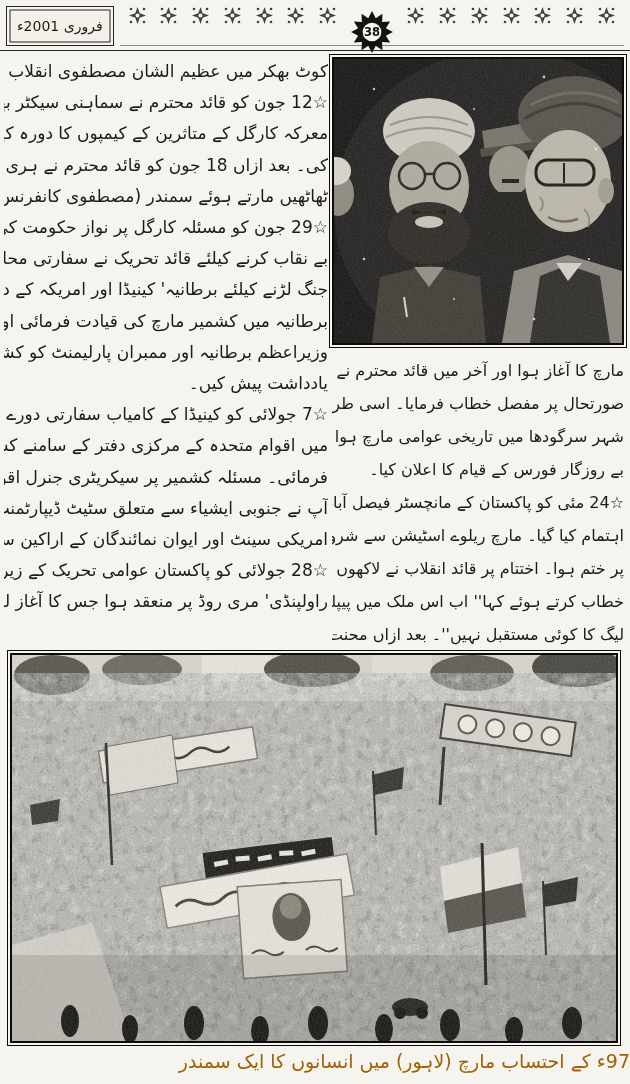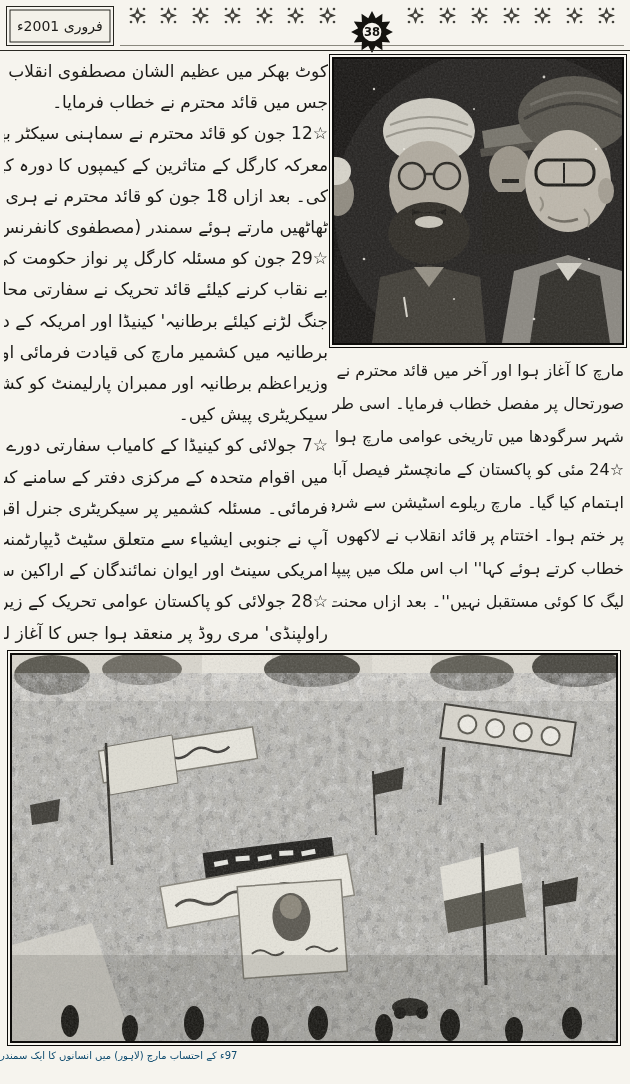--- a/index.html
+++ b/index.html
@@ -21,22 +21,22 @@
   .col .line.end{text-align:right;text-align-last:right;}
   .col-left{top:56px;left:4px;width:324px;font-size:17px;line-height:31.2px;}
   .col-right{top:354px;left:332px;width:292px;font-size:16px;line-height:33px;}
   
   .photo{position:absolute;border:2px solid #0d0c0a;outline:1px solid #0d0c0a;outline-offset:2px;
          background:#181614;box-sizing:border-box;}
   .photo-top{top:57px;left:332px;width:292px;height:288px;}
   .photo-bottom{top:653px;left:10px;width:608px;height:390px;background:#bdbbb2;}
   .photo svg{display:block;width:100%;height:100%;}
   
-  .caption{position:absolute;top:1050px;left:0;width:100%;text-align:left;direction:rtl;
-           font-size:10px;color:#0c4a6e;}
+  .caption{position:absolute;top:1050px;left:0;width:100%;text-align:right;direction:rtl;
+           font-size:19px;color:#a16207;}
 </style>
 </head>
 <body>
 
 <div class="page">
 
   <svg width="0" height="0" style="position:absolute" aria-hidden="true">
     <defs>
       <g id="orn-motif">
         <path d="M9.5 1 L11.7 7.3 L18 9.5 L11.7 11.7 L9.5 18 L7.3 11.7 L1 9.5 L7.3 7.3 Z" fill="#24231e"></path>
@@ -170,44 +170,44 @@
           <circle cx="120" cy="240" r="1"></circle>
         <circle cx="200" cy="260" r="1.3"></circle>
           <circle cx="70" cy="90" r="1"></circle>
           <circle cx="255" cy="200" r="1.1"></circle>
       </g>
     </svg>
   </div>
 
   <div class="col col-left">
       <div class="line">کوٹ بھکر میں عظیم الشان مصطفوی انقلاب کانفرنس منعقد ہوئی</div>
-      <div class="line end">جس میں قائد محترم نے خطاب فرمایا۔</div>
       <div class="line">☆12 جون کو قائد محترم نے سماہنی سیکٹر بھمبر آزاد کشمیر کا دورہ کیا اور</div>
       <div class="line">معرکہ کارگل کے متاثرین کے کیمپوں کا دورہ کیا اور شہداء کیلئے فاتحہ</div>
       <div class="line">کی۔ بعد ازاں 18 جون کو قائد محترم نے ہری پور میں لوگوں کے</div>
       <div class="line">ٹھاٹھیں مارتے ہوئے سمندر (مصطفوی کانفرنس) سے خطاب کیا۔</div>
       <div class="line">☆29 جون کو مسئلہ کارگل پر نواز حکومت کی ناکام خارجہ پالیسی کو</div>
       <div class="line">بے نقاب کرنے کیلئے قائد تحریک نے سفارتی محاذ پر پاکستان کی</div>
       <div class="line">جنگ لڑنے کیلئے برطانیہ' کینیڈا اور امریکہ کے دورے کیے۔</div>
       <div class="line">برطانیہ میں کشمیر مارچ کی قیادت فرمائی اور مارچ کے اختتام پر</div>
       <div class="line">وزیراعظم برطانیہ اور ممبران پارلیمنٹ کو کشمیر کی حقیقت پر مبنی اہم</div>
-      <div class="line end">سیکریٹری پیش کیں۔</div>
+      <div class="line end">یادداشت پیش کیں۔</div>
       <div class="line">☆7 جولائی کو کینیڈا کے کامیاب سفارتی دورے کے بعد امریکہ</div>
       <div class="line">میں اقوام متحدہ کے مرکزی دفتر کے سامنے کشمیر ریلی کی قیادت</div>
       <div class="line">فرمائی۔ مسئلہ کشمیر پر سیکریٹری جنرل اقوام متحدہ کو یادداشت پیش کی۔</div>
       <div class="line">آپ نے جنوبی ایشیاء سے متعلق سٹیٹ ڈیپارٹمنٹ آف امریکہ</div>
       <div class="line">امریکی سینٹ اور ایوان نمائندگان کے اراکین سے ملاقات کی۔</div>
       <div class="line">☆28 جولائی کو پاکستان عوامی تحریک کے زیر اہتمام گو نواز مارچ</div>
       <div class="line">راولپنڈی' مری روڈ پر منعقد ہوا جس کا آغاز لیاقت باغ سے کیا</div>
     </div>
 
   <div class="col col-right">
       <div class="line">مارچ کا آغاز ہوا اور آخر میں قائد محترم نے ہزاروں افراد سے ملکی</div>
       <div class="line">صورتحال پر مفصل خطاب فرمایا۔ اسی طرح 23 مئی کو شاہینوں کے</div>
       <div class="line">شہر سرگودھا میں تاریخی عوامی مارچ ہوا قائد محترم نے اس میں</div>
+      <div class="line end">بے روزگار فورس کے قیام کا اعلان کیا۔</div>
       <div class="line">☆24 مئی کو پاکستان کے مانچسٹر فیصل آباد میں عوامی مارچ کا</div>
       <div class="line">اہتمام کیا گیا۔ مارچ ریلوے اسٹیشن سے شروع ہوکر دھوبی گھاٹ</div>
       <div class="line">پر ختم ہوا۔ اختتام پر قائد انقلاب نے لاکھوں افراد کے اجتماع سے</div>
       <div class="line">خطاب کرتے ہوئے کہا'' اب اس ملک میں پیپلز پارٹی اور مسلم</div>
       <div class="line">لیگ کا کوئی مستقبل نہیں''۔ بعد ازاں محنت کشوں کی سرزمین کلور</div>
     </div>
 
   <div class="photo photo-bottom">
     <svg viewBox="0 0 604 386">
       <rect width="604" height="386" fill="#b6b4ab"></rect>

